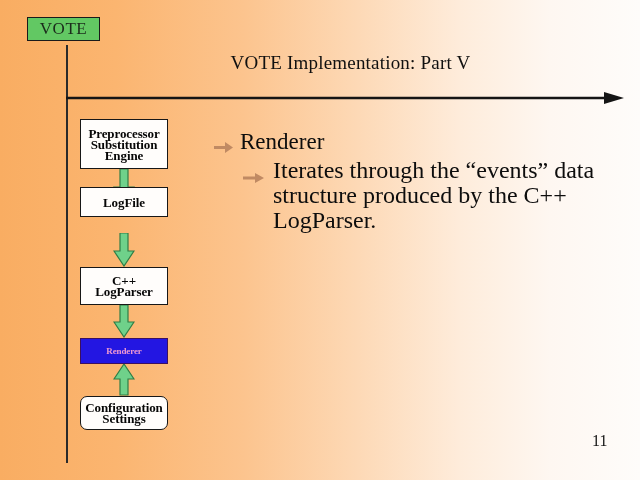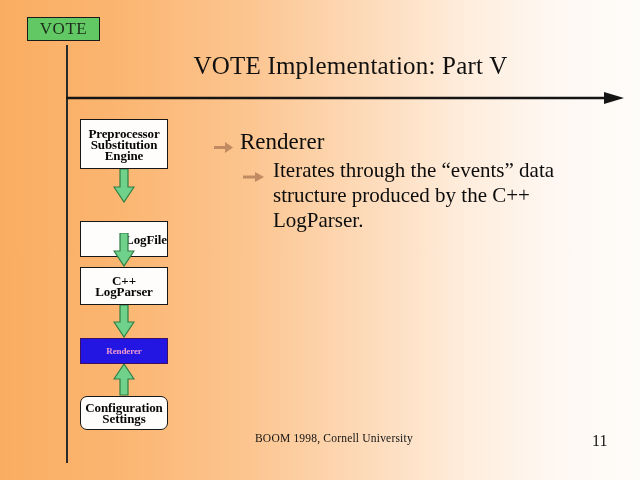--- a/index.html
+++ b/index.html
@@ -52,21 +52,21 @@
     background: #2a2a2a;
   }
 
   
   #title {
     position: absolute;
     left: 78px;
     top: 52px;
     width: 545px;
     text-align: center;
-    font-size: 25px;
+    font-size: 19px;
     color: #101010;
     white-space: nowrap;
     letter-spacing: 0.2px;
   }
 
   
   #title-arrow {
     position: absolute;
     left: 66px;
     top: 91px;
@@ -123,21 +123,21 @@
   .lvl1 {
     position: relative;
     font-size: 23px;
     line-height: 27px;
     color: #0d0d0d;
     padding-left: 26px;
     margin-bottom: 3px;
   }
   .lvl2 {
     position: relative;
-    font-size: 21px;
+    font-size: 24px;
     line-height: 25px;
     color: #0d0d0d;
     padding-left: 30px;
     margin-left: 29px;
     margin-bottom: 2px;
   }
   .bullet-arrow {
     position: absolute;
     left: 0;
     display: inline-block;
@@ -185,21 +185,21 @@
     <div class="fc-box" style="top:0px;height:50px;">
       <span>Preprocessor</span>
       <span>Substitution</span>
       <span>Engine</span>
     </div>
 
     <svg class="fc-arrow" style="top:50px;height:34px;" viewBox="0 0 22 34" preserveAspectRatio="none">
       <polygon points="7,0 15,0 15,18 21,18 11,33 1,18 7,18" fill="#6fd18a" stroke="#2f7d46" stroke-width="1.2"></polygon>
     </svg>
 
-    <div class="fc-box" style="top:102px;height:36px;align-items:flex-end;">
+    <div class="fc-box" style="top:68px;height:30px;">
       <span>LogFile</span>
     </div>
 
     <svg class="fc-arrow" style="top:114px;height:34px;" viewBox="0 0 22 34" preserveAspectRatio="none">
       <polygon points="7,0 15,0 15,18 21,18 11,33 1,18 7,18" fill="#6fd18a" stroke="#2f7d46" stroke-width="1.2"></polygon>
     </svg>
 
     <div class="fc-box" style="top:148px;height:38px;">
       <span>C++</span>
       <span>LogParser</span>
@@ -238,16 +238,15 @@
       <span class="bullet-arrow">
         <svg width="21" height="12" viewBox="0 0 21 12">
           <polygon points="0,4.5 12,4.5 12,1 21,6 12,11 12,7.5 0,7.5" fill="#c08a63"></polygon>
         </svg>
       </span>
       <span>Iterates through the “events” data structure produced by the C++ LogParser.</span>
     </div>
 
   </div>
 
-  <div id="footer-text">BOOM 1998, Cornell University</div>
   <div id="footer-page">11</div>
 
 </div>
 
 </body></html>

